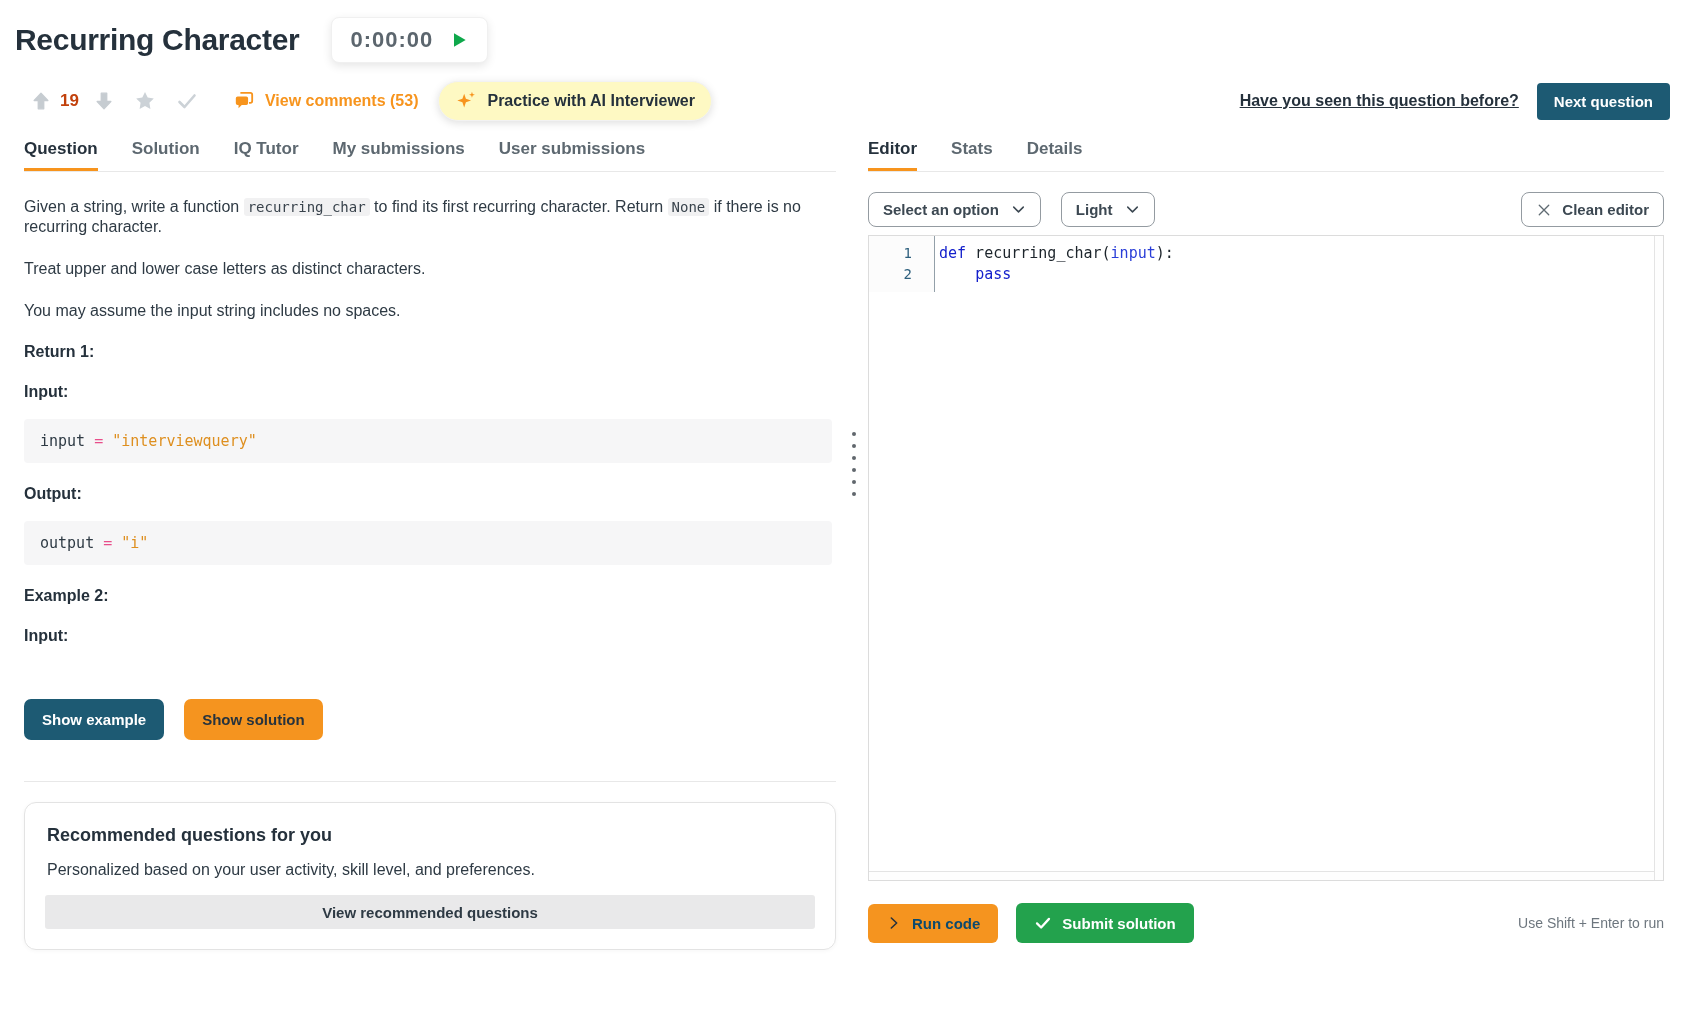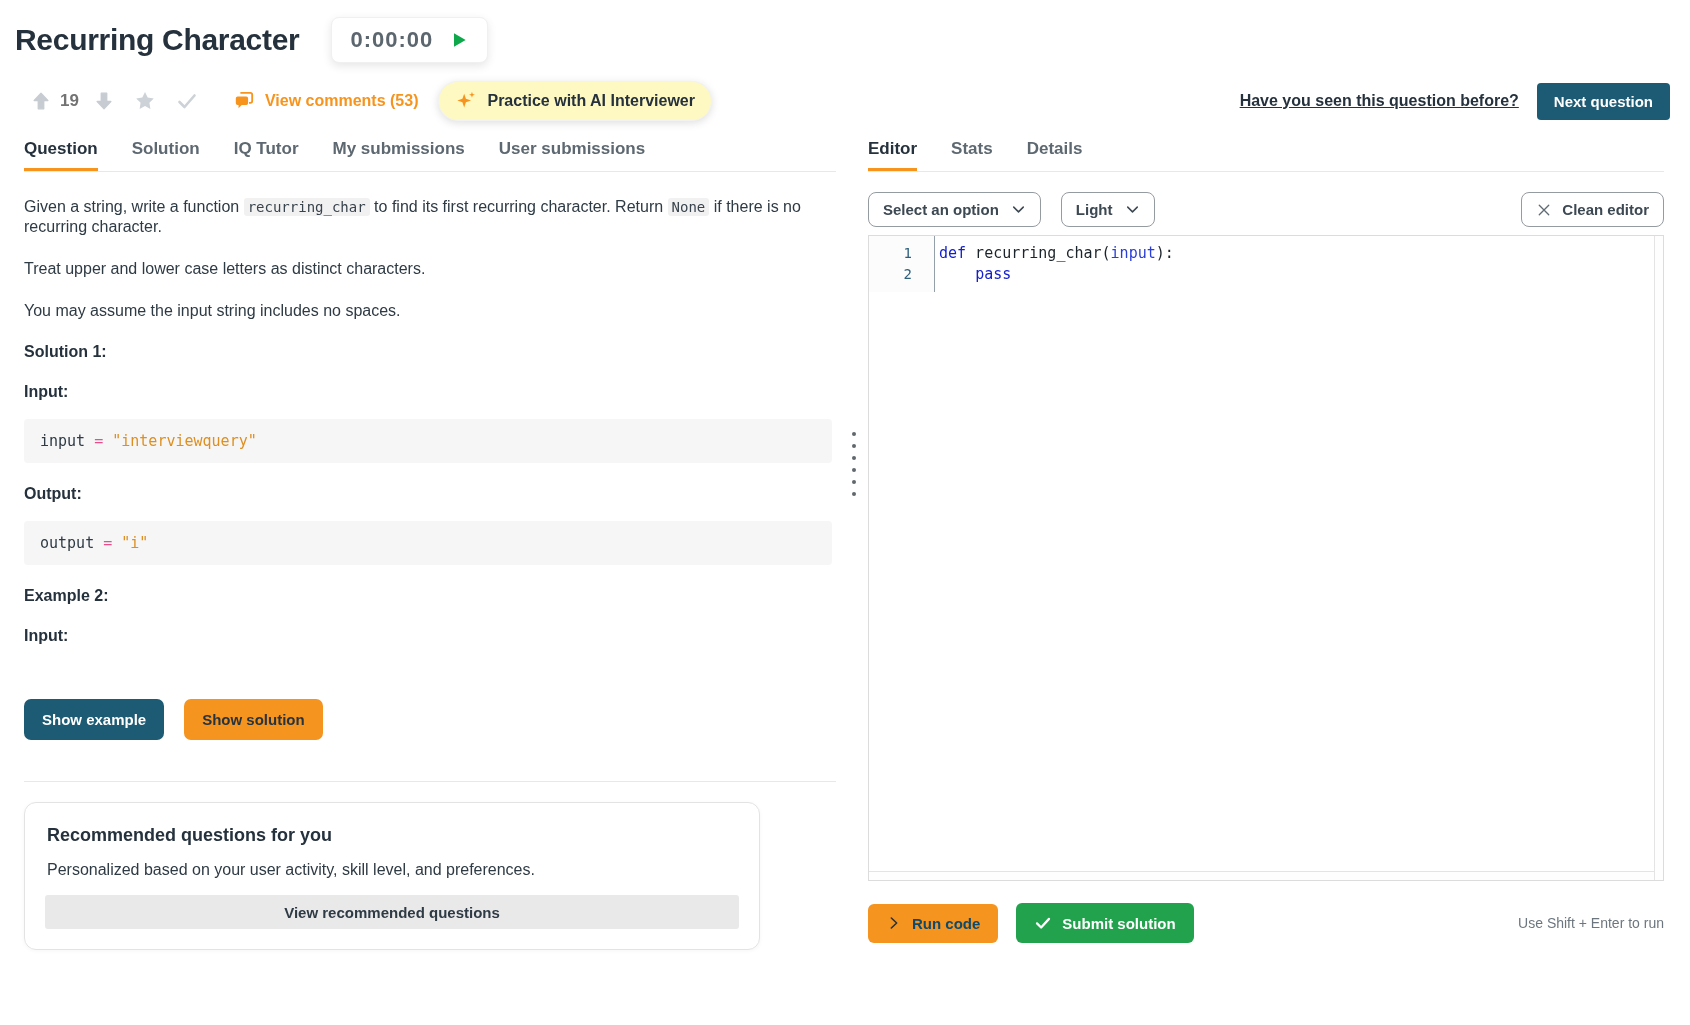--- a/index.html
+++ b/index.html
@@ -15,21 +15,21 @@
   .page-title { font-size:30px; font-weight:bold; color:#25313c; letter-spacing:-0.3px; }
   .timer-pill {
     display:flex; align-items:center; gap:16px; background:#fff;
     border:1px solid #f0f0f0; border-radius:8px; padding:9px 18px;
     box-shadow:0 3px 10px rgba(0,0,0,0.10); cursor:pointer;
   }
   .timer-value { font-size:22px; font-weight:bold; color:#5c666e; letter-spacing:1px; }
   .icon { display:inline-flex; align-items:center; justify-content:center; }
 
   .meta-row { position:absolute; top:80px; left:30px; right:10px; height:42px; display:flex; align-items:center; }
-  .vote-count { font-size:17px; font-weight:600; color:#737373; margin:0 14px 0 8px; }
+  .vote-count { font-size:17px; font-weight:600; color:#c2410c; margin:0 14px 0 8px; }
   .gray-ic { margin-right:0; cursor:pointer; }
   .gap18 { margin-left:18px; }
   .comments-link { display:flex; align-items:center; gap:10px; margin-left:34px; cursor:pointer; }
   .comments-label { color:#f7941d; font-size:16px; font-weight:600; }
   .ai-pill {
     display:flex; align-items:center; gap:10px; margin-left:20px; background:#fef9c3;
     border:1px solid #f2f2f2; border-radius:20px; padding:8px 16px;
     box-shadow:0 2px 8px rgba(0,0,0,0.13); cursor:pointer;
   }
   .ai-label { font-size:16px; font-weight:bold; color:#25313c; }
@@ -68,21 +68,21 @@
   .tok-str { color:#de8f1f; }
 
   .btn-row { margin-top:54px; display:flex; gap:20px; }
   .btn { border:none; font-family:inherit; font-size:15px; font-weight:bold; border-radius:7px; padding:12px 18px; cursor:pointer; }
   .btn-teal   { background:#1d5a73; color:#fff; }
   .btn-orange { background:#f5941f; color:#27333d; }
 
   .left-hr { margin-top:41px; width:812px; border:none; border-top:1px solid #e8e8e8; }
 
   .rec-card {
-    margin-top:20px; width:736px; border:1px solid #e3e3e3; border-radius:12px;
+    margin-top:20px; width:812px; border:1px solid #e3e3e3; border-radius:12px;
     padding:22px 20px 20px; box-shadow:0 1px 4px rgba(0,0,0,0.04);
   }
   .rec-title { font-size:18px; font-weight:bold; color:#25313c; margin-left:2px; }
   .rec-sub { margin-top:15px; font-size:16px; color:#2e3a44; margin-left:2px; }
   .rec-btn {
     margin-top:16px; width:100%; height:34px; background:#e9e9ea; border:none; border-radius:3px;
     font-family:inherit; font-size:15px; font-weight:600; color:#2e3a44; cursor:pointer;
   }
 
   
@@ -191,21 +191,21 @@
         <span class="tab">IQ Tutor</span>
         <span class="tab">My submissions</span>
         <span class="tab">User submissions</span>
       </div>
 
       <p class="q-para mt25"><span>Given a string, write a function </span><span class="inline-code">recurring_char</span><span> to find its first recurring character. Return </span><span class="inline-code">None</span><span> if there is no recurring character.</span></p>
 
       <p class="q-para mt22">Treat upper and lower case letters as distinct characters.</p>
       <p class="q-para mt22">You may assume the input string includes no spaces.</p>
 
-      <p class="q-heading">Solution 1:</p>
+      <p class="q-heading">Return 1:</p>
       <p class="q-heading mt20">Input:</p>
 
       <div class="code-block"><span>input </span><span class="tok-op">=</span><span class="tok-str"> "interviewquery"</span></div>
 
       <p class="q-heading mt20">Output:</p>
 
       <div class="code-block"><span>output </span><span class="tok-op">=</span><span class="tok-str"> "i"</span></div>
 
       <p class="q-heading">Example 2:</p>
       <p class="q-heading mt20">Input:</p>

